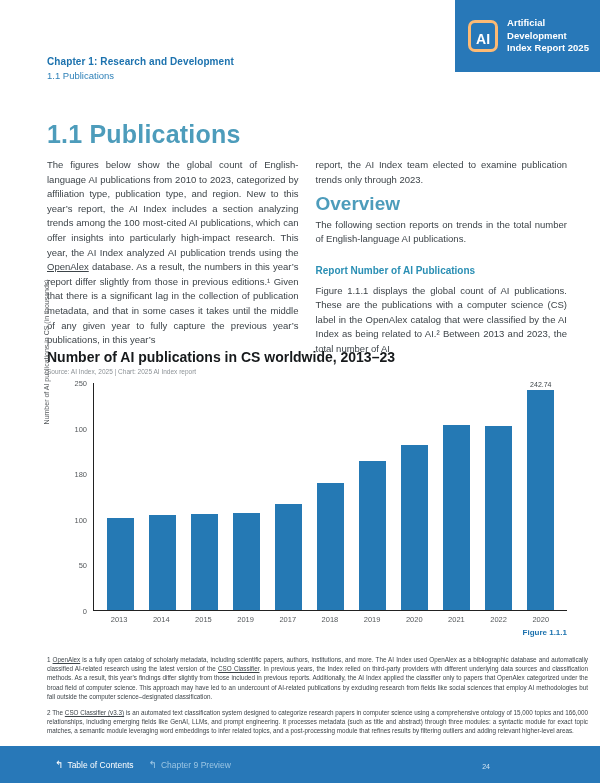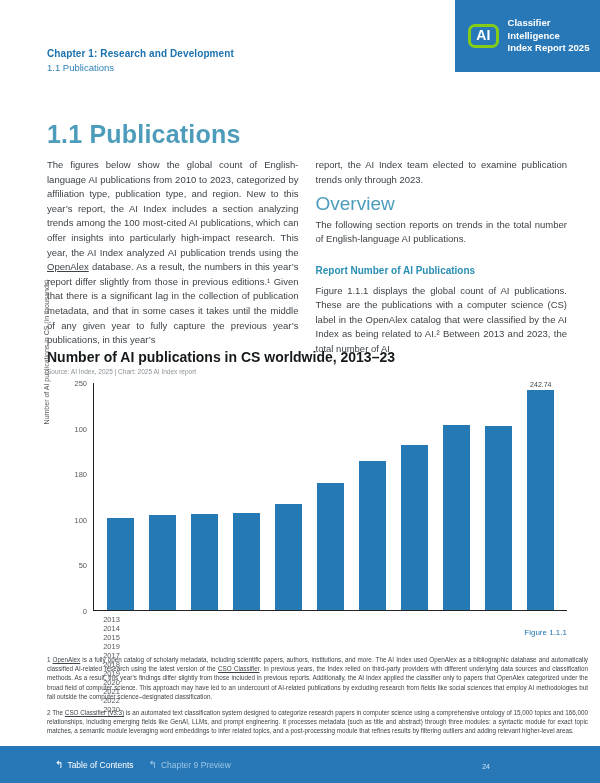--- a/index.html
+++ b/index.html
@@ -6,44 +6,44 @@
   html,body { width:600px; height:783px; }
   body {
     font-family:"Liberation Sans", sans-serif;
     background:#ffffff;
     color:#3d4449;
     position:relative;
     overflow:hidden;
   }
   
   .top-header { position:relative; height:90px; }
-  .chapter-block { position:absolute; left:47px; top:48px; }
+  .chapter-block { position:absolute; left:47px; top:56px; }
   .chapter-title { color:#1c72ae; font-weight:bold; font-size:10px; letter-spacing:0.1px; }
   .chapter-sub { color:#2e80b8; font-size:9.5px; margin-top:3px; }
   .brand-box {
     position:absolute; right:0; top:0; width:145px; height:72px;
     background:#2878b8; display:flex; align-items:center; padding-left:13px;
   }
   .brand-logo {
-    width:32px; height:24px; border:3px solid #84cc16; border-radius:7px;
+    width:32px; height:32px; border:3px solid #fdba74; border-radius:7px;
     display:flex; align-items:flex-end; justify-content:center;
     color:#ffffff; font-weight:bold; font-size:14px; padding-bottom:2px;
   }
   .brand-text { color:#ffffff; font-weight:bold; font-size:9.5px; line-height:1.3; margin-left:9px; }
   
   .page-title {
     position:absolute; left:47px; top:120px;
     color:#4d9cbb; font-size:25px; font-weight:bold; letter-spacing:0.2px;
   }
   
   .columns { position:absolute; left:47px; top:158px; width:520px; display:flex; gap:17px; }
   .col { width:252px; font-size:9.5px; line-height:14.6px; text-align:justify; color:#3d4449; }
   .col p { margin:0; }
   .link { text-decoration:underline; }
-  .overview-heading { color:#4d9cbb; font-size:19px; font-weight:normal; margin:10px 0 6px 0; }
+  .overview-heading { color:#4d9cbb; font-size:19px; font-weight:bold; margin:10px 0 6px 0; }
   .subheading { color:#2a8fb4; font-size:10px; font-weight:bold; margin:17px 0 5px 0; }
   
   .chart-block { position:absolute; left:47px; top:349px; width:522px; }
   .chart-title { font-size:14px; font-weight:bold; color:#16191b; }
   .chart-source { font-size:6.5px; color:#8c9296; margin-top:3px; }
   .plot-wrap { position:relative; margin-top:8px; height:228px; }
   .ylabel {
     position:absolute; left:-4px; top:50%;
     transform:rotate(-90deg) translateX(50%); transform-origin:left top;
     font-size:7px; color:#55595c; white-space:nowrap;
@@ -59,24 +59,24 @@
     display:flex; align-items:flex-end; justify-content:space-around; padding:0 5px;
   }
   .bar-col { position:relative; width:27px; height:100%; display:flex; align-items:flex-end; justify-content:center; }
   .bar { width:27px; background:#2579b4; position:relative; }
   .bar-label {
     position:absolute; bottom:100%; left:50%; transform:translateX(-50%);
     margin-bottom:2px; font-size:7px; color:#3d4449; white-space:nowrap;
   }
   .xlabels {
     position:absolute; left:46px; right:2px; top:100%;
-    display:flex; justify-content:space-around; padding:0 5px; margin-top:4px;flex-direction:column;
+    display:flex; justify-content:space-around; padding:0 5px; margin-top:4px;
   }
   .xlabel { width:27px; text-align:center; font-size:7.5px; color:#55595c; }
-  .figure-caption { position:absolute; right:2px; top:100%; margin-top:17px; font-size:8px; font-weight:normal; color:#1c72ae; }
+  .figure-caption { position:absolute; right:2px; top:100%; margin-top:17px; font-size:8px; font-weight:bold; color:#1c72ae; }
   
   .footnotes { position:absolute; left:47px; top:655px; width:541px; }
   .footnote { font-size:6.3px; line-height:9.2px; text-align:justify; color:#3d4449; margin-bottom:7px; }
   
   .footer {
     position:absolute; left:0; bottom:0; width:600px; height:37px;
     background:#2878b8; display:flex; align-items:center;
   }
   .footer-link { display:flex; align-items:center; margin-left:15px; cursor:pointer; }
   .footer-link:first-child { margin-left:55px; }
@@ -108,21 +108,21 @@
 <body>
 
 <div class="top-header">
   <div class="chapter-block">
     <div class="chapter-title">Chapter 1: Research and Development</div>
     <div class="chapter-sub">1.1 Publications</div>
   </div>
   <div class="brand-box">
     <div class="brand-logo">AI</div>
     <div class="brand-text">
-      <div>Classifier Intelligence</div>
+      <div>Artificial Development</div>
       <div>Index Report 2025</div>
     </div>
   </div>
 </div>
 
 <div class="page-title">1.1 Publications</div>
 
 <div class="columns">
   <div class="col">
     <p><span>The figures below show the global count of English-language AI publications from 2010 to 2023, categorized by affiliation type, publication type, and region. New to this year’s report, the AI Index includes a section analyzing trends among the 100 most-cited AI publications, which can offer insights into particularly high-impact research. This year, the AI Index analyzed AI publication trends using the </span><span class="link">OpenAlex</span><span> database. As a result, the numbers in this year’s report differ slightly from those in previous editions.¹ Given that there is a significant lag in the collection of publication metadata, and that in some cases it takes until the middle of any given year to fully capture the previous year’s publications, in this year’s</span></p>

